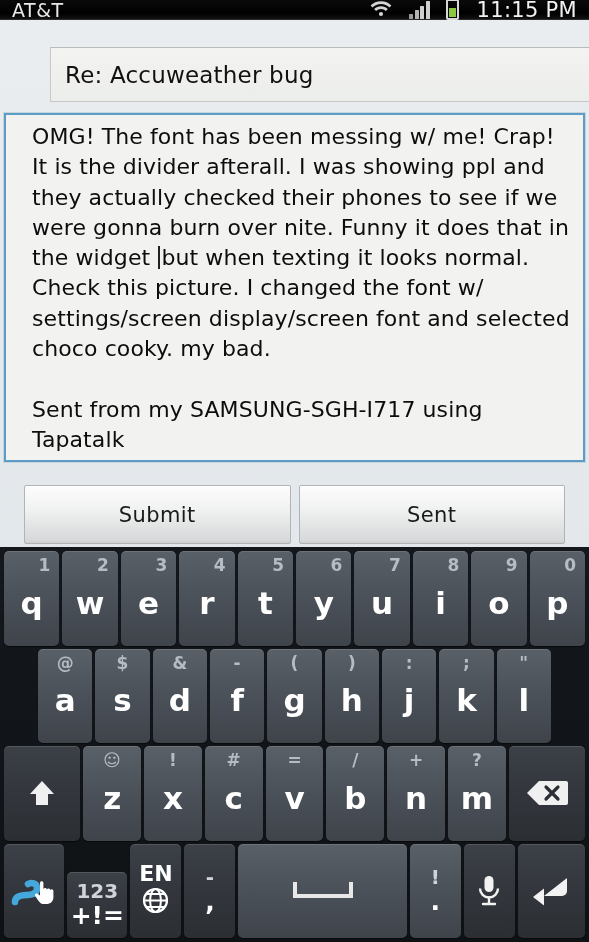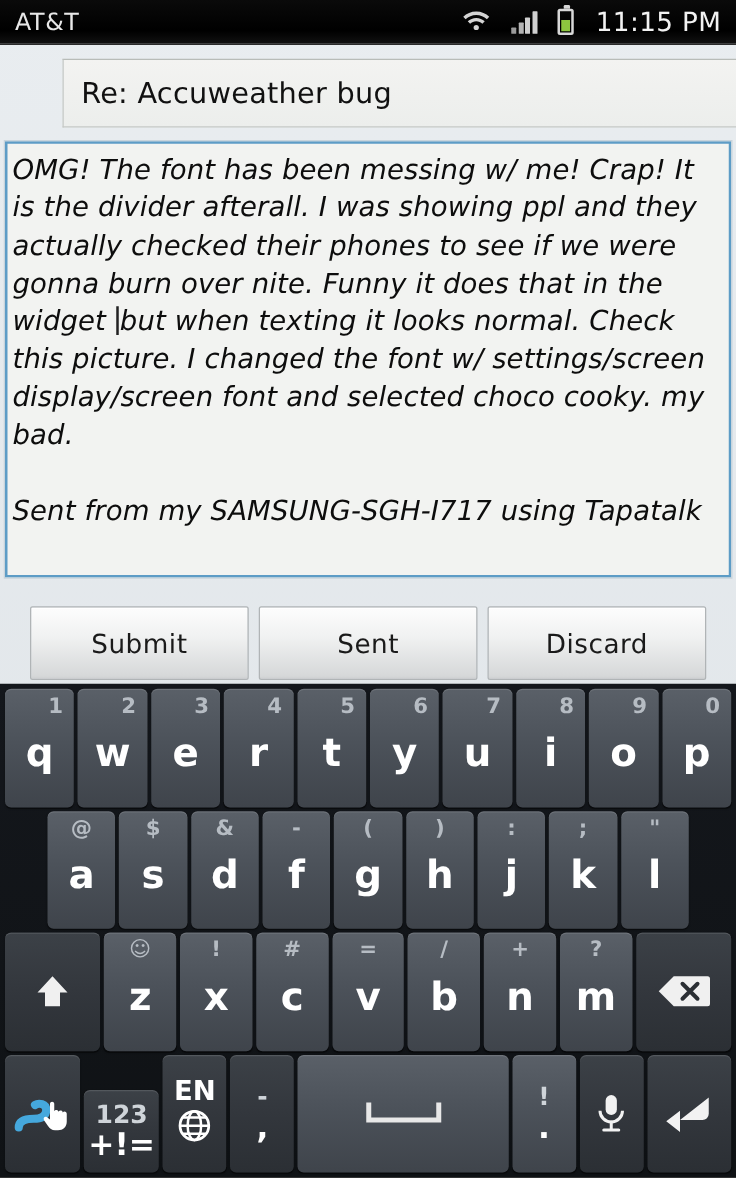--- a/index.html
+++ b/index.html
@@ -18,21 +18,21 @@
     height: 942px;
     background: linear-gradient(180deg, #e9edf0 0%, #dfe4e8 100%);
     overflow: hidden;
   }
 
   
   #status-bar {
     position: absolute;
     top: 0; left: 0;
     width: 589px;
-    height: 36px;
+    height: 20px;
     background: linear-gradient(180deg, #0a0a0a 0%, #000000 70%, #111 100%);
     display: flex;
     align-items: center;
     padding: 0 12px;
     border-bottom: 1px solid #2a2a2a;
   }
   #carrier {
     color: #e8e8e8;
     font-size: 19px;
     letter-spacing: 0.5px;
@@ -101,23 +101,22 @@
   }
 
   
   #body-field {
     position: absolute;
     top: 113px; left: 4px;
     width: 581px; height: 349px;
     background: #f2f3f1;
     border: 2px solid #5d9cc6;
     outline: 1px solid #c8d4dc;
-    padding: 7px 9px 0 4px;
+    padding: 7px 9px 0 26px;
     overflow: hidden;
-    font-style: italic;
   }
   #body-text {
     font-family: "DejaVu Sans", sans-serif;
     font-size: 22px;
     line-height: 30.3px;
     color: #0d0d0d;
     white-space: pre-wrap;
     letter-spacing: 0.1px;
   }
   #caret {
@@ -279,23 +278,20 @@
 Sent from my SAMSUNG-SGH-I717 using Tapatalk</span></div>
   </div>
 
   <div id="button-bar">
     <div class="action-btn">
         <span>Submit</span>
       </div>
     <div class="action-btn">
         <span>Sent</span>
       </div>
-    <div class="action-btn">
-        <span>Discard</span>
-      </div>
   </div>
 
   <div id="keyboard">
 
     <div class="kb-row row1">
       <div class="key">
           <span class="alt">1</span>
           <span class="main">q</span>
         </div>
       <div class="key">

